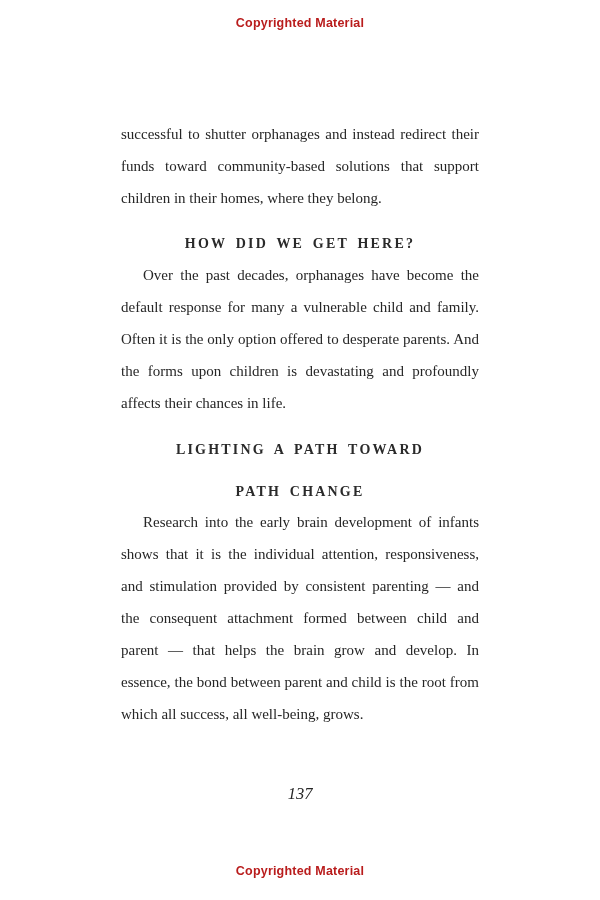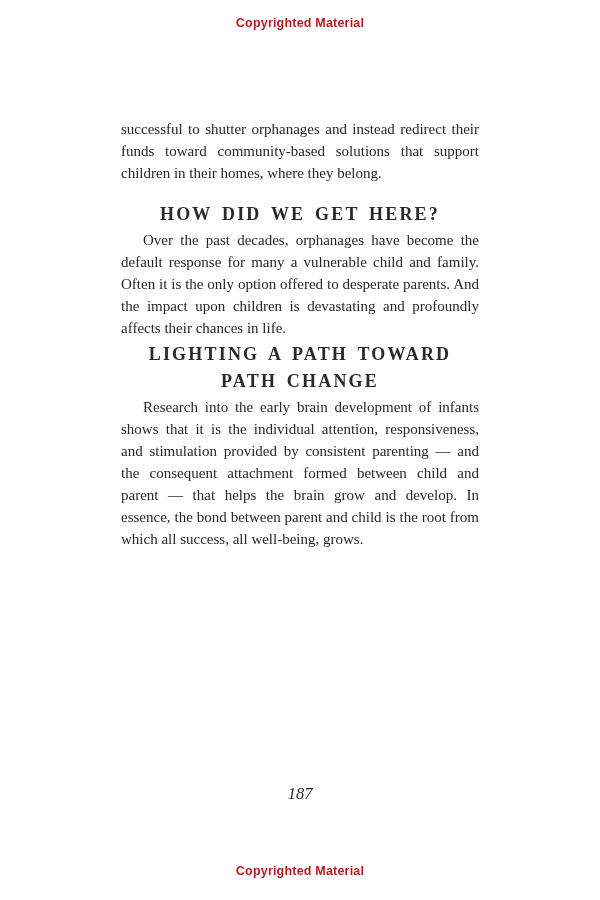--- a/index.html
+++ b/index.html
@@ -31,36 +31,36 @@
   .text-block {
     position: absolute;
     top: 118px;
     left: 121px;
     width: 358px;
     color: #262626;
   }
   .para {
     margin: 0;
     font-size: 15px;
-    line-height: 22px;
+    line-height: 32px;
     text-align: justify;
   }
   .para.indent { text-indent: 22px; }
   .heading {
     margin: 0;
-    font-size: 18px;
+    font-size: 14px;
     line-height: 22px;
     font-weight: bold;
     text-align: center;
     letter-spacing: 2.2px;
     word-spacing: 3px;
     color: #2a2a2a;
   }
   .heading-1 { margin-top: 19px; margin-bottom: 4px; }
-  .heading-2 { margin-top: 4px; line-height: 23px; }
+  .heading-2 { margin-top: 19px; line-height: 23px; }
   .heading-2-gap { margin-bottom: 3px; }
   .page-number {
     position: absolute;
     top: 784px;
     left: 0;
     width: 100%;
     text-align: center;
     font-family: "Liberation Serif", serif;
     font-style: italic;
     font-size: 16.5px;
@@ -73,29 +73,29 @@
 <div class="page">
 
   <div class="copyright-band copyright-top">Copyrighted Material</div>
 
   <div class="text-block">
 
     <p class="para">successful to shutter orphanages and instead redirect their funds toward community-based solutions that support children in their homes, where they belong.</p>
 
     <div class="heading heading-1">HOW DID WE GET HERE?</div>
 
-    <p class="para indent">Over the past decades, orphanages have become the default response for many a vulnerable child and family. Often it is the only option offered to desperate parents. And the impact upon children is devastating and profoundly affects their chances in life.</p>
+    <p class="para indent">Over the past decades, orphanages have become the default response for many a vulnerable child and family. Often it is the only option offered to desperate parents. And the forms upon children is devastating and profoundly affects their chances in life.</p>
 
 
     <div class="heading heading-2">LIGHTING A PATH TOWARD</div>
 
     <div class="heading heading-2 heading-2-gap">PATH CHANGE</div>
 
 
     <p class="para indent">Research into the early brain development of infants shows that it is the individual attention, responsiveness, and stimulation provided by consistent parenting — and the consequent attachment formed between child and parent — that helps the brain grow and develop. In essence, the bond between parent and child is the root from which all success, all well-being, grows.</p>
 
   </div>
 
-  <div class="page-number">187</div>
+  <div class="page-number">137</div>
 
   <div class="copyright-band copyright-bottom">Copyrighted Material</div>
 
 </div>
 
 </body></html>

